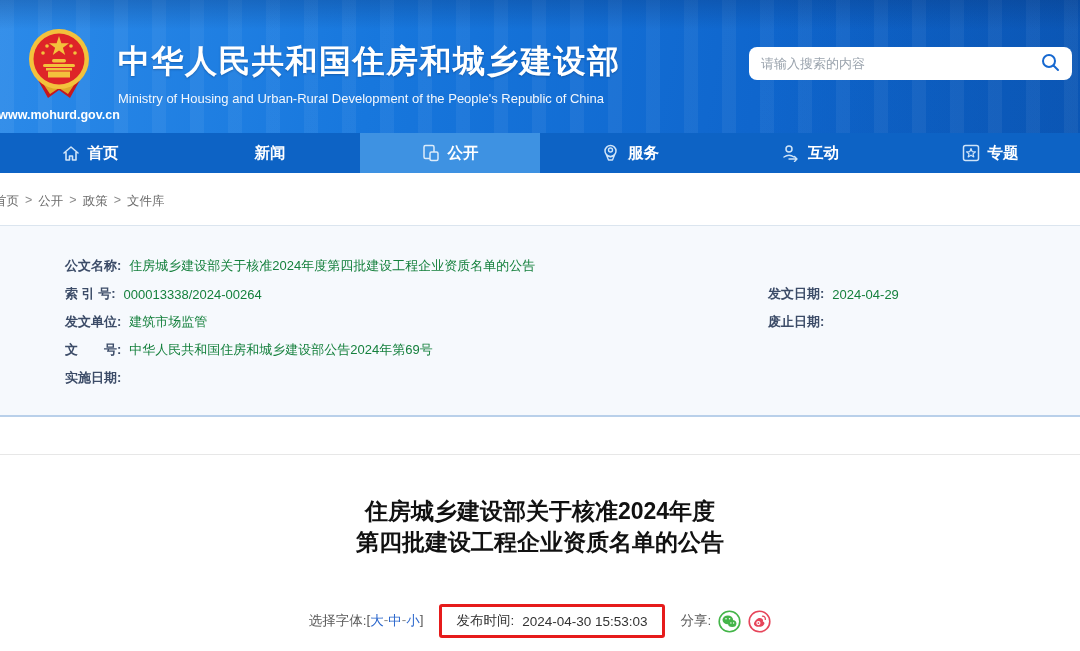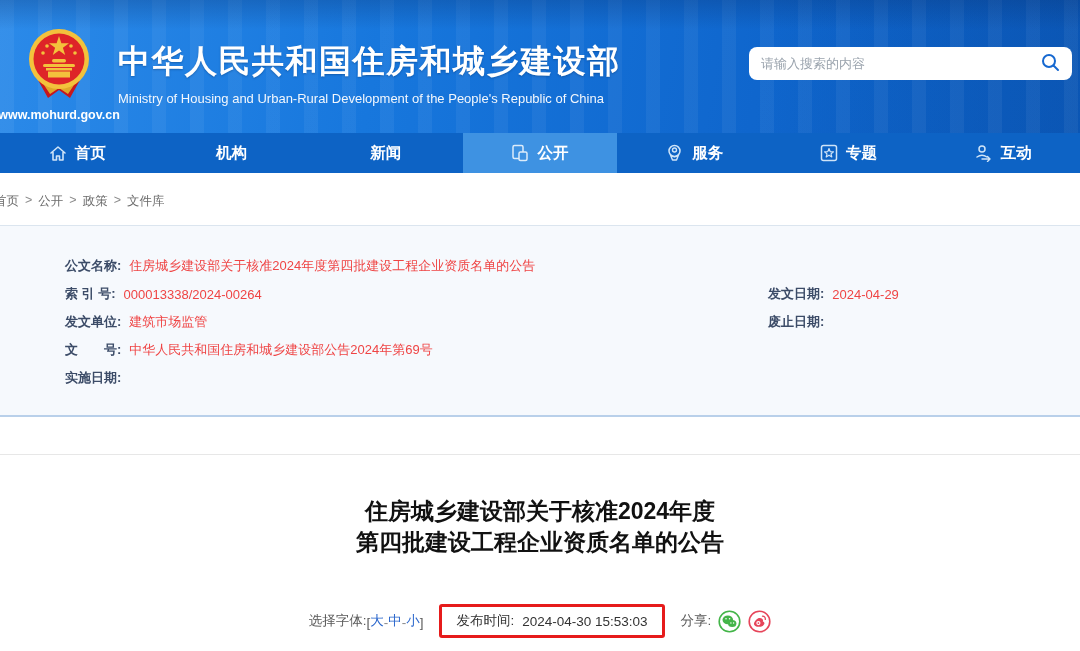--- a/index.html
+++ b/index.html
@@ -42,31 +42,31 @@
   .breadcrumb-inner { margin-left:-6px; display:flex; gap:6px; }
   .crumb { color:#6b6b6b; cursor:pointer; }
   .crumb-sep { color:#8a8a8a; }
 
   
   .meta-panel { position:relative; height:191px; background:#f6f9fd; border-bottom:2px solid #b9d0ea; }
   .meta-left { position:absolute; left:65px; top:26px; }
   .meta-right { position:absolute; left:768px; top:54px; }
   .meta-row { display:flex; height:28px; align-items:center; font-size:13px; }
   .meta-label { font-weight:bold; color:#3c4c68; margin-right:8px; white-space:pre; }
-  .meta-value { color:#ef4444; }
+  .meta-value { color:#15803d; }
 
   
   .divider-thin { height:38px; border-bottom:1px solid #e7e7e7; }
   .article-title { margin-top:41px; text-align:center; font-size:23px; font-weight:bold;
     color:#111; line-height:31px; }
 
   
   .toolbar { margin-top:46px; display:flex; align-items:center; justify-content:center; gap:16px;
     font-size:13.5px; color:#595959; }
-  .font-select { display:flex; align-items:flex-end; gap:0; }
+  .font-select { display:flex; align-items:flex-start; gap:0; }
   .font-link { color:#2a66cc; cursor:pointer; }
   .dash { color:#8a8a8a; }
   .publish-box { display:flex; gap:8px; align-items:center; border:3px solid #e61b1b;
     border-radius:3px; padding:5px 14px; color:#333; }
   .share { display:flex; align-items:center; gap:7px; }
   .share-icon { cursor:pointer; display:flex; }
 </style>
 </head>
 <body>
 
@@ -113,23 +113,20 @@
 <div class="nav">
   <div class="nav-item">
     <span class="nav-icon">
       <svg width="18" height="17" viewBox="0 0 18 17">
           <path d="M2 8 L9 2 L16 8 M4 7.5 V15 H7.5 V11 H10.5 V15 H14 V7.5" fill="none" stroke="#cfe4f8" stroke-width="1.6" stroke-linejoin="round" stroke-linecap="round"></path>
         </svg>
     </span>
     <span>首页</span>
   </div>
   <div class="nav-item">
-    <span>机构</span>
-  </div>
-  <div class="nav-item">
     <span>新闻</span>
   </div>
   <div class="nav-item active">
     <span class="nav-icon">
       <svg width="18" height="18" viewBox="0 0 18 18">
         <rect x="2" y="1.5" width="10" height="13" rx="1.5" fill="none" stroke="#dcecfa" stroke-width="1.5"></rect>
         <rect x="8" y="8" width="8" height="8.5" rx="1.5" fill="#3e92e2" stroke="#dcecfa" stroke-width="1.5"></rect>
       </svg>
     </span>
     <span>公开</span>
@@ -139,36 +136,36 @@
       <svg width="19" height="18" viewBox="0 0 19 18">
         <circle cx="9.5" cy="7" r="5.5" fill="none" stroke="#cfe4f8" stroke-width="1.5"></circle>
         <circle cx="9.5" cy="6" r="2" fill="none" stroke="#cfe4f8" stroke-width="1.4"></circle>
         <path d="M5.5 11 Q9.5 14.5 13.5 11 L11.5 16 H7.5 Z" fill="none" stroke="#cfe4f8" stroke-width="1.4" stroke-linejoin="round"></path>
       </svg>
     </span>
     <span>服务</span>
   </div>
   <div class="nav-item">
     <span class="nav-icon">
-      <svg width="18" height="18" viewBox="0 0 18 18">
-        <rect x="1.5" y="1.5" width="15" height="15" rx="2" fill="none" stroke="#cfe4f8" stroke-width="1.5"></rect>
-        <path d="M9 4.5 L10.2 7.6 L13.5 7.8 L11 9.9 L11.8 13 L9 11.2 L6.2 13 L7 9.9 L4.5 7.8 L7.8 7.6 Z" fill="none" stroke="#cfe4f8" stroke-width="1.2" stroke-linejoin="round"></path>
-      </svg>
-    </span>
-    <span>专题</span>
-  </div>
-  <div class="nav-item">
-    <span class="nav-icon">
       <svg width="19" height="18" viewBox="0 0 19 18">
         <circle cx="8" cy="5" r="3" fill="none" stroke="#cfe4f8" stroke-width="1.5"></circle>
         <path d="M3 13 Q8 9.5 13 13" fill="none" stroke="#cfe4f8" stroke-width="1.5" stroke-linecap="round"></path>
         <path d="M8 15 H16 M13.5 12.5 L16 15 L13.5 17.5" fill="none" stroke="#cfe4f8" stroke-width="1.4" stroke-linecap="round" stroke-linejoin="round"></path>
       </svg>
     </span>
     <span>互动</span>
+  </div>
+  <div class="nav-item">
+    <span class="nav-icon">
+      <svg width="18" height="18" viewBox="0 0 18 18">
+        <rect x="1.5" y="1.5" width="15" height="15" rx="2" fill="none" stroke="#cfe4f8" stroke-width="1.5"></rect>
+        <path d="M9 4.5 L10.2 7.6 L13.5 7.8 L11 9.9 L11.8 13 L9 11.2 L6.2 13 L7 9.9 L4.5 7.8 L7.8 7.6 Z" fill="none" stroke="#cfe4f8" stroke-width="1.2" stroke-linejoin="round"></path>
+      </svg>
+    </span>
+    <span>专题</span>
   </div>
 </div>
 
 <div class="breadcrumb">
   <div class="breadcrumb-inner">
     <span class="crumb">首页</span>
     <span class="crumb-sep">&gt;</span>
     <span class="crumb">公开</span>
     <span class="crumb-sep">&gt;</span>
     <span class="crumb">政策</span>

